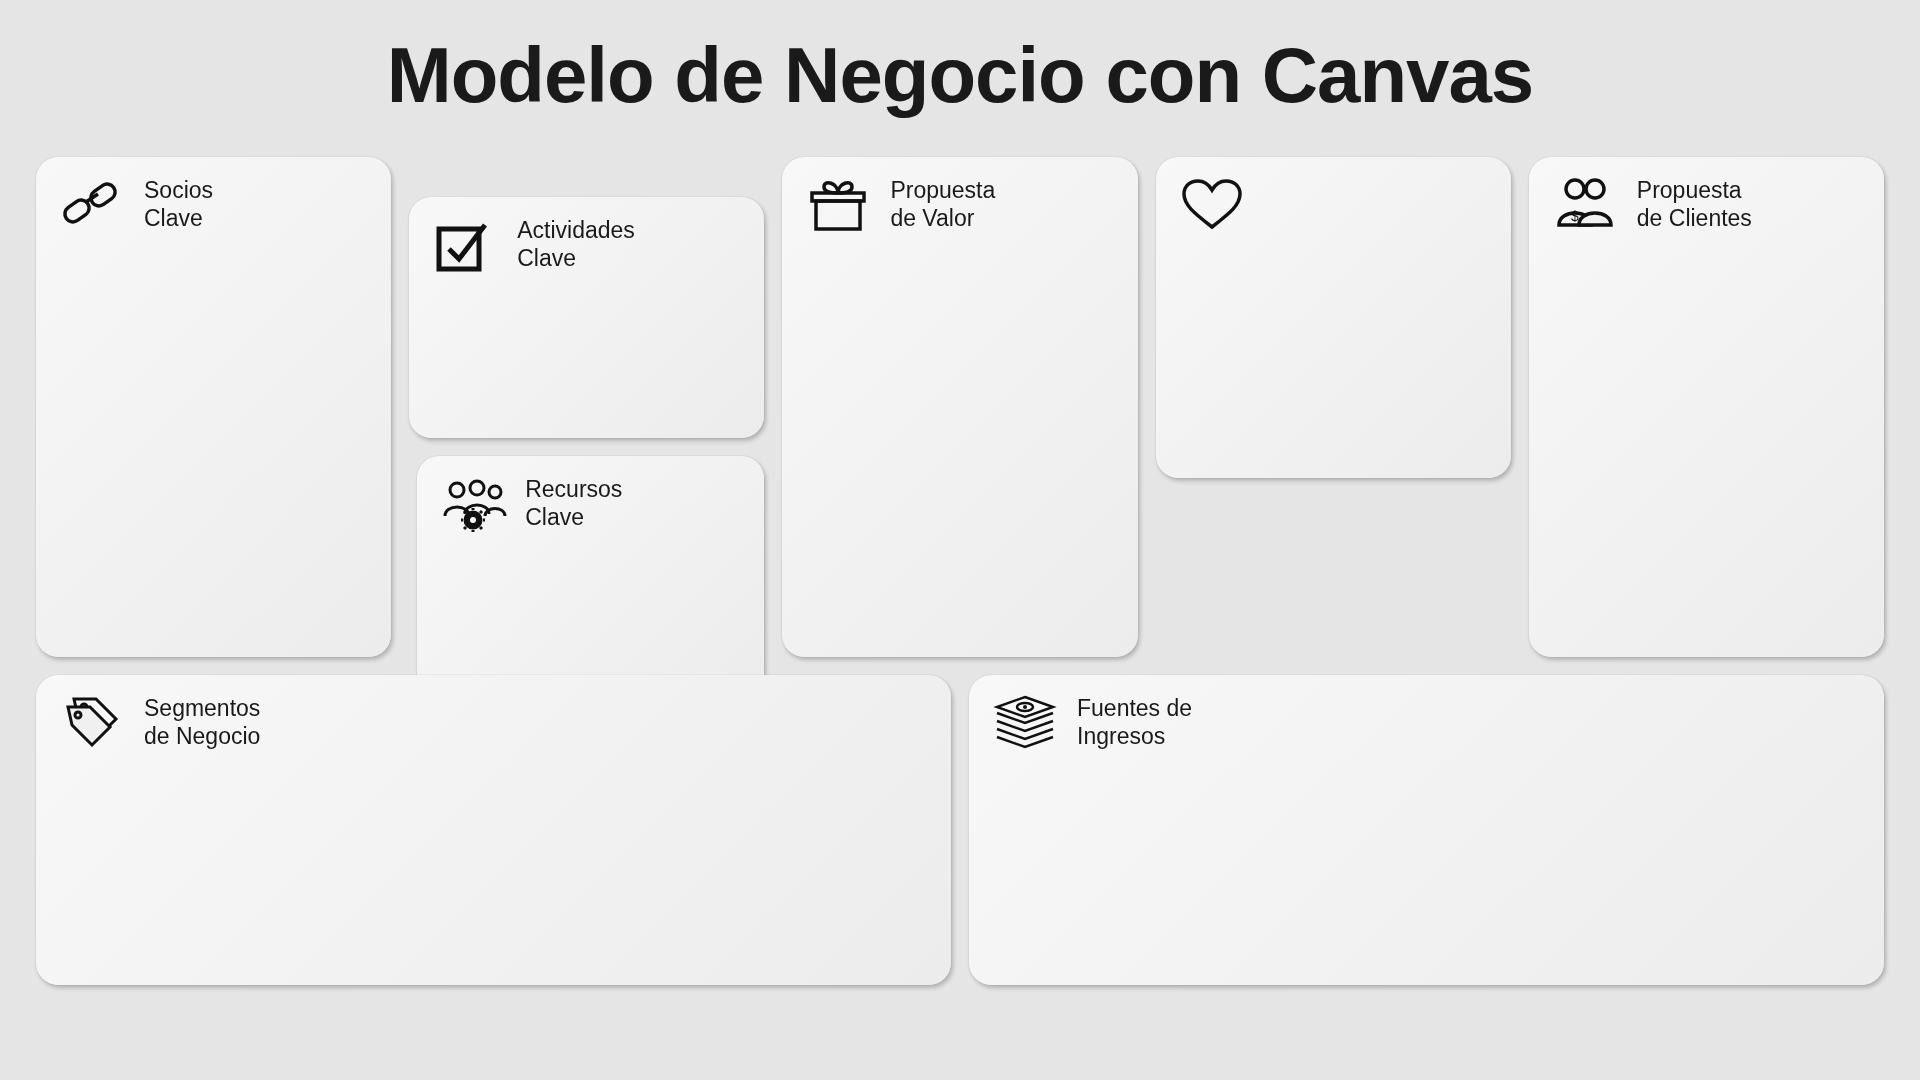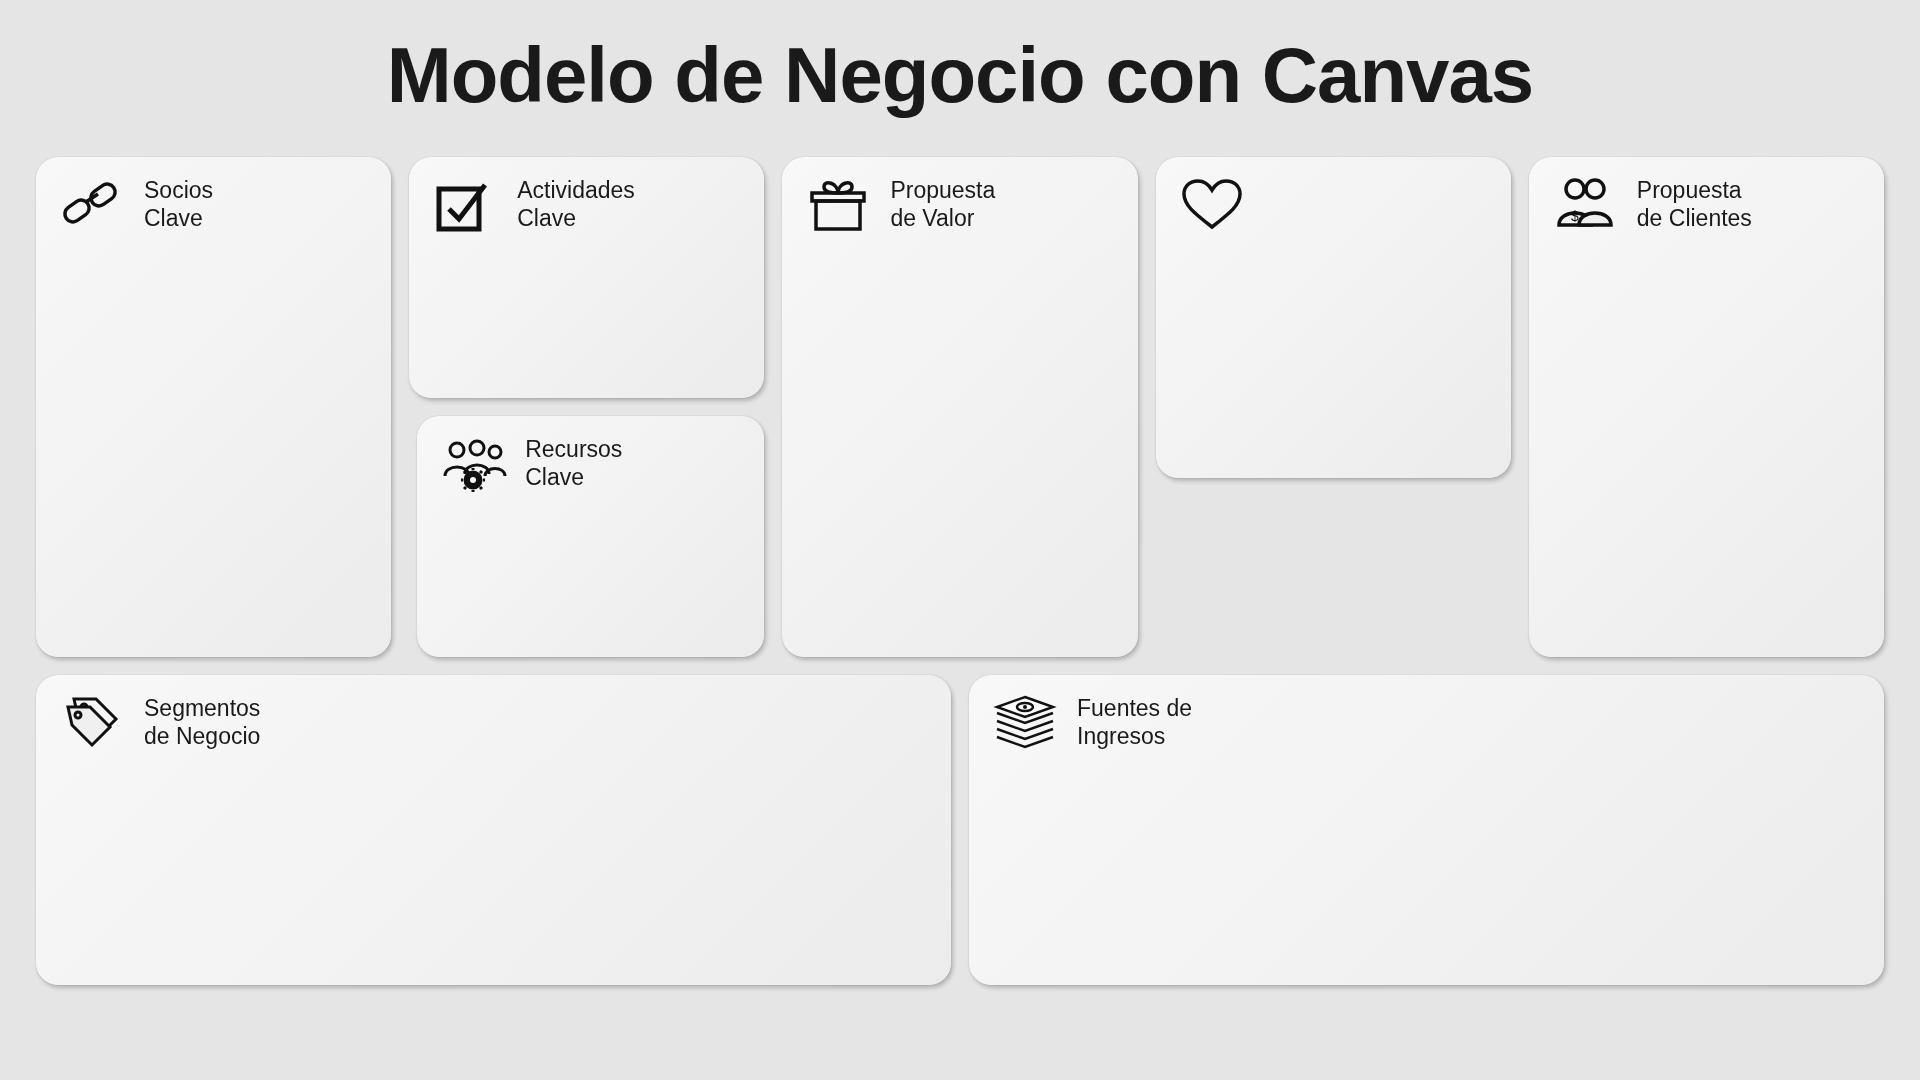--- a/index.html
+++ b/index.html
@@ -43,21 +43,21 @@
       height: 100%;
     }
     .card {
       background: linear-gradient(135deg, #f8f8f8 0%, #ececec 100%);
       border-radius: 22px;
       padding: 18px 20px;
       box-shadow: 2px 3px 4px rgba(0,0,0,0.22), 0 0 1px rgba(0,0,0,0.3);
       position: relative;
     }
     .card.full { height: 100%; }
-    .card.half-top { flex: 0 0 calc(50% - 9px); }
+    .card.half-top { flex: 0 0 calc(50% - 9px); margin-top: 40px; }
     .card.half-bot { flex: 0 0 calc(50% - 9px); margin-left: 8px; }
     .card.two-thirds { flex: 0 0 calc(66% - 9px); }
     .card.one-third { flex: 0 0 calc(34% - 9px); }
     .header {
       display: flex;
       align-items: flex-start;
       gap: 16px;
     }
     .icon {
       width: 72px;

